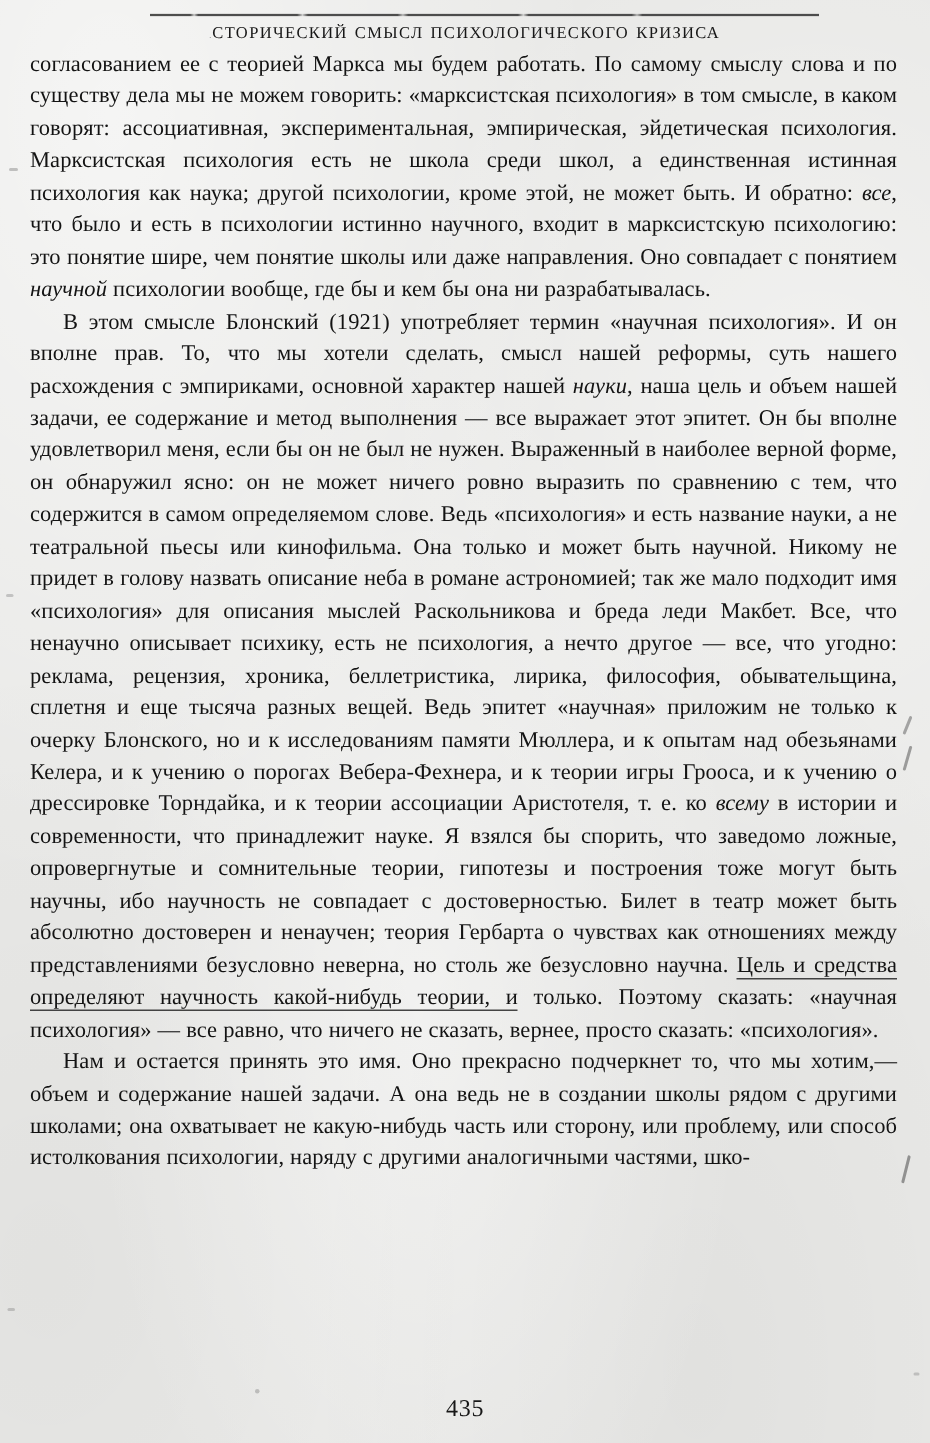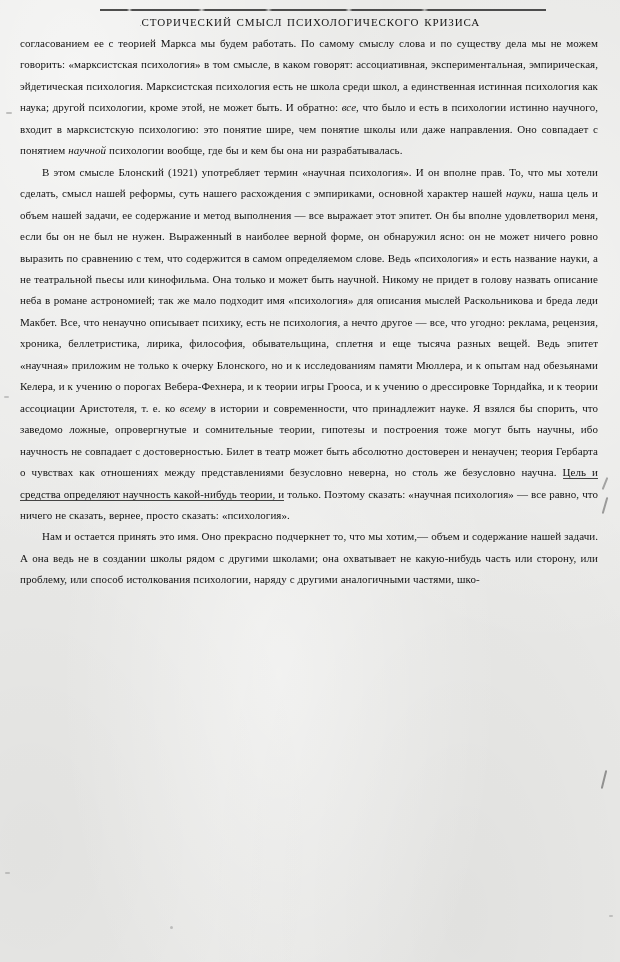--- a/index.html
+++ b/index.html
@@ -68,21 +68,21 @@
   
   .body {
     position: absolute;
     left: 20px;
     top: 33px;
     width: 578px;
   }
 
   p.para {
     margin: 0;
-    font-size: 11px;
+    font-size: 15px;
     line-height: 21.45px;
     text-align: justify;
     text-justify: inter-word;
     letter-spacing: 0.05px;
     word-spacing: 0.2px;
     text-indent: 22px;
     color: #131313;
   }
   p.para.first { text-indent: 0; }
 
@@ -141,14 +141,15 @@
 
   <span class="margin-mark mk1"></span>
   <span class="margin-mark mk2"></span>
   <span class="margin-mark mk3"></span>
   <span class="margin-mark mk4"></span>
   <span class="margin-mark mk5"></span>
   <span class="margin-mark mk6"></span>
   <span class="margin-mark mk7"></span>
   <span class="margin-mark mk8"></span>
 
+  <div class="folio">435</div>
 
 </div>
 
 </body></html>

